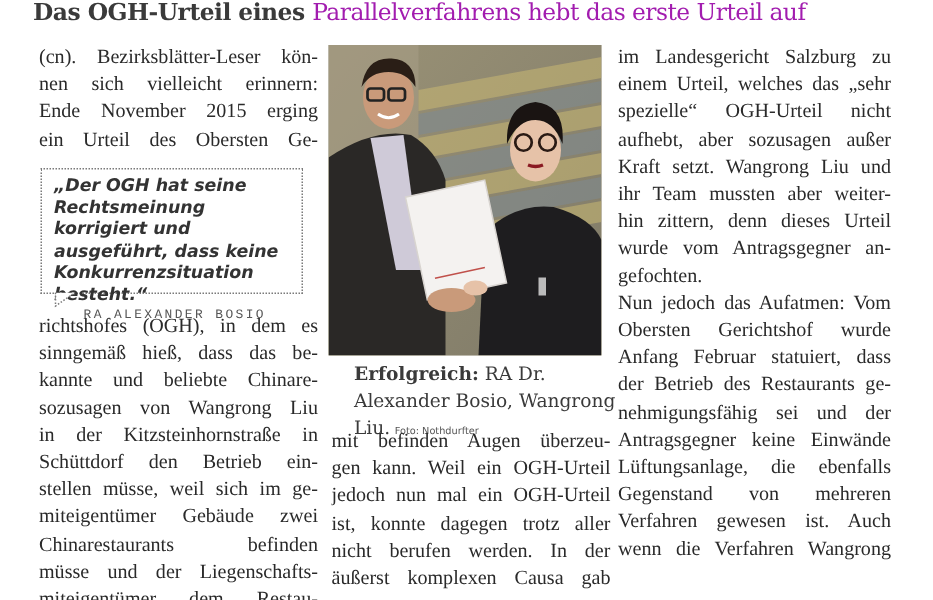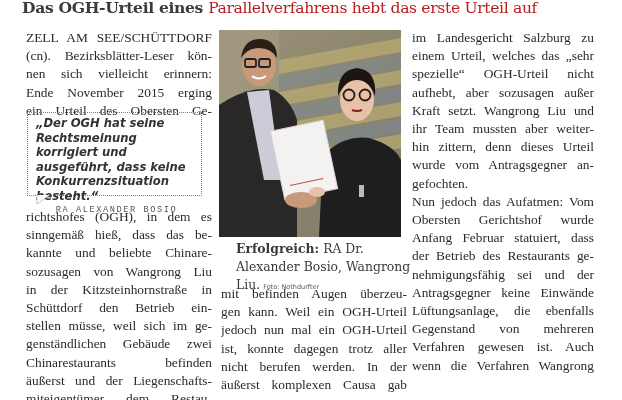--- a/index.html
+++ b/index.html
@@ -8,21 +8,21 @@
     background: #ffffff; position: relative;
     font-family: "Liberation Serif", "DejaVu Serif", serif;
     color: #2a2a2a;
   }
   .headline {
     position: absolute; left: 22px; top: -2px; margin: 0;
     font-family: "DejaVu Serif", serif;
     font-size: 15.6px; font-weight: bold; color: #3a3a3a;
     letter-spacing: -0.35px; white-space: nowrap;
   }
-  .headline .light { font-weight: normal; color: #b91c1c; }
+  .headline .light { font-weight: normal; color: #a21caf; }
   .col {
     position: absolute; width: 186px;
     font-size: 13.4px; line-height: 18.2px;
     text-align: justify;
   }
   .line { display: block; text-align: justify; text-align-last: justify; white-space: nowrap; overflow: hidden; }
   .line.last { text-align-last: left; }
   #col1 { left: 26px; top: 29px; }
   #col1b { left: 26px; top: 208px; }
   #col2b { left: 221px; top: 285px; }
@@ -52,21 +52,20 @@
   }
   .caption b { font-weight: bold; }
   .caption .credit { font-family: "DejaVu Sans", sans-serif; font-size: 6.5px; color: #555; margin-left: 3px; }
 </style>
 </head>
 <body>
 
 <h1 class="headline"><span>Das OGH-Urteil eines </span><span class="light">Parallelverfahrens hebt das erste Urteil auf</span></h1>
 
 <div class="col" id="col1">
-  <span class="line">ZELL AM SEE/SCHÜTTDORF</span>
   <span class="line">(cn). Bezirksblätter-Leser kön-</span>
   <span class="line">nen sich vielleicht erinnern:</span>
   <span class="line">Ende November 2015 erging</span>
   <span class="line">ein Urteil des Obersten Ge-</span>
 </div>
 
 <div class="quote">
   <div class="quote-text">„Der OGH hat seine Rechtsmeinung korrigiert und ausgeführt, dass keine Konkurrenzsituation besteht.“</div>
   <div class="quote-author">RA ALEXANDER BOSIO</div>
 </div>
@@ -75,23 +74,23 @@
 </svg>
 
 <div class="col" id="col1b">
   <span class="line">richtshofes (OGH), in dem es</span>
   <span class="line">sinngemäß hieß, dass das be-</span>
   <span class="line">kannte und beliebte Chinare-</span>
   <span class="line">sozusagen von Wangrong Liu</span>
   <span class="line">in der Kitzsteinhornstraße in</span>
   <span class="line">Schüttdorf den Betrieb ein-</span>
   <span class="line">stellen müsse, weil sich im ge-</span>
-  <span class="line">genständlichen Gebäude zwei</span>
+  <span class="line">miteigentümer Gebäude zwei</span>
   <span class="line">Chinarestaurants befinden</span>
-  <span class="line">äußerst und der Liegenschafts-</span>
+  <span class="line">müsse und der Liegenschafts-</span>
   <span class="line">miteigentümer dem Restau-</span>
 
 </div>
 
 <div class="photo">
   <svg width="182" height="207" viewBox="0 0 182 207">
     <defs>
       <linearGradient id="wall" x1="0" y1="0" x2="1" y2="1">
         <stop offset="0" stop-color="#9a9276"></stop>
         <stop offset="1" stop-color="#7f7a68"></stop>

